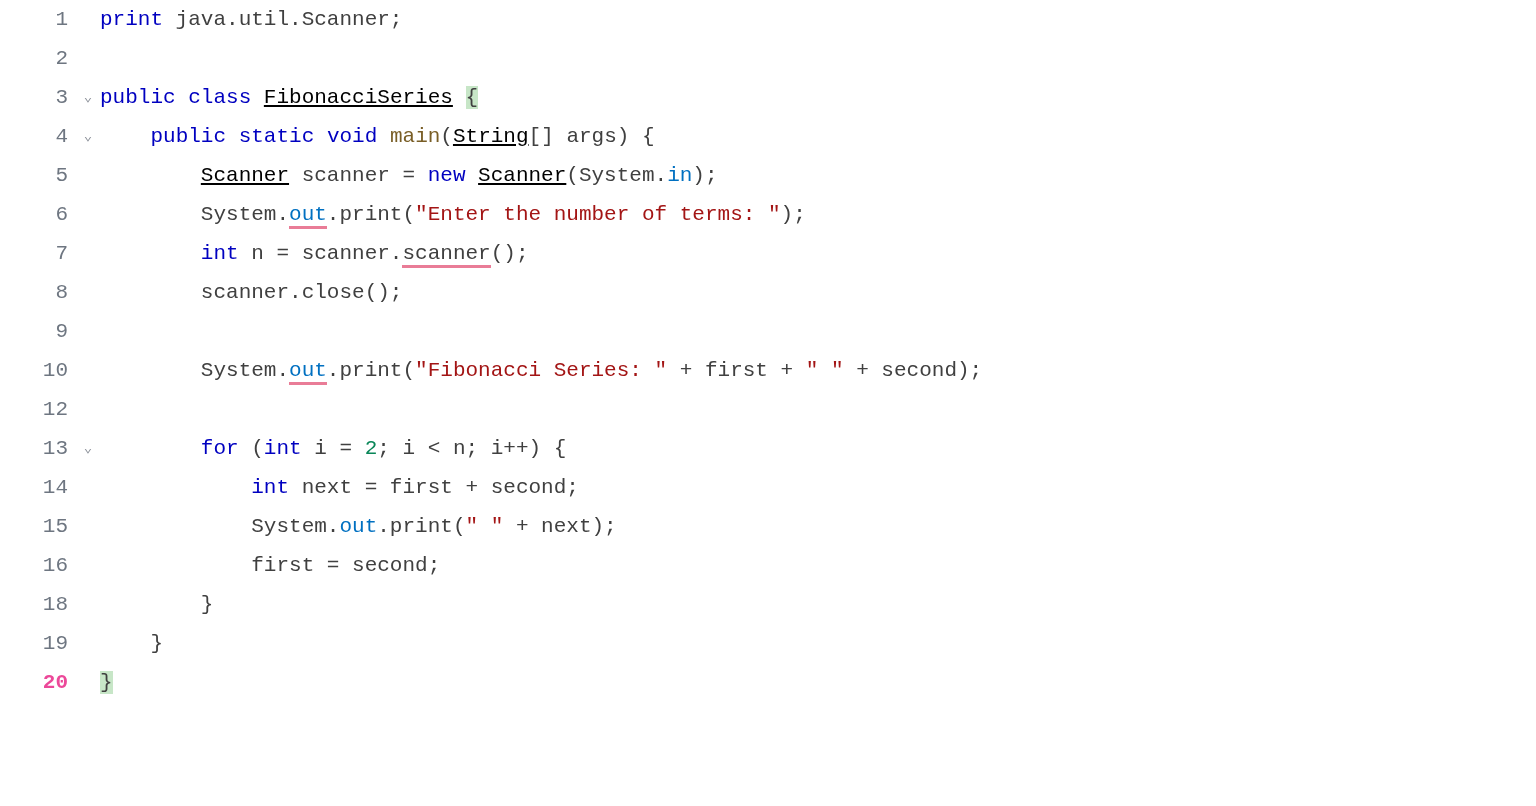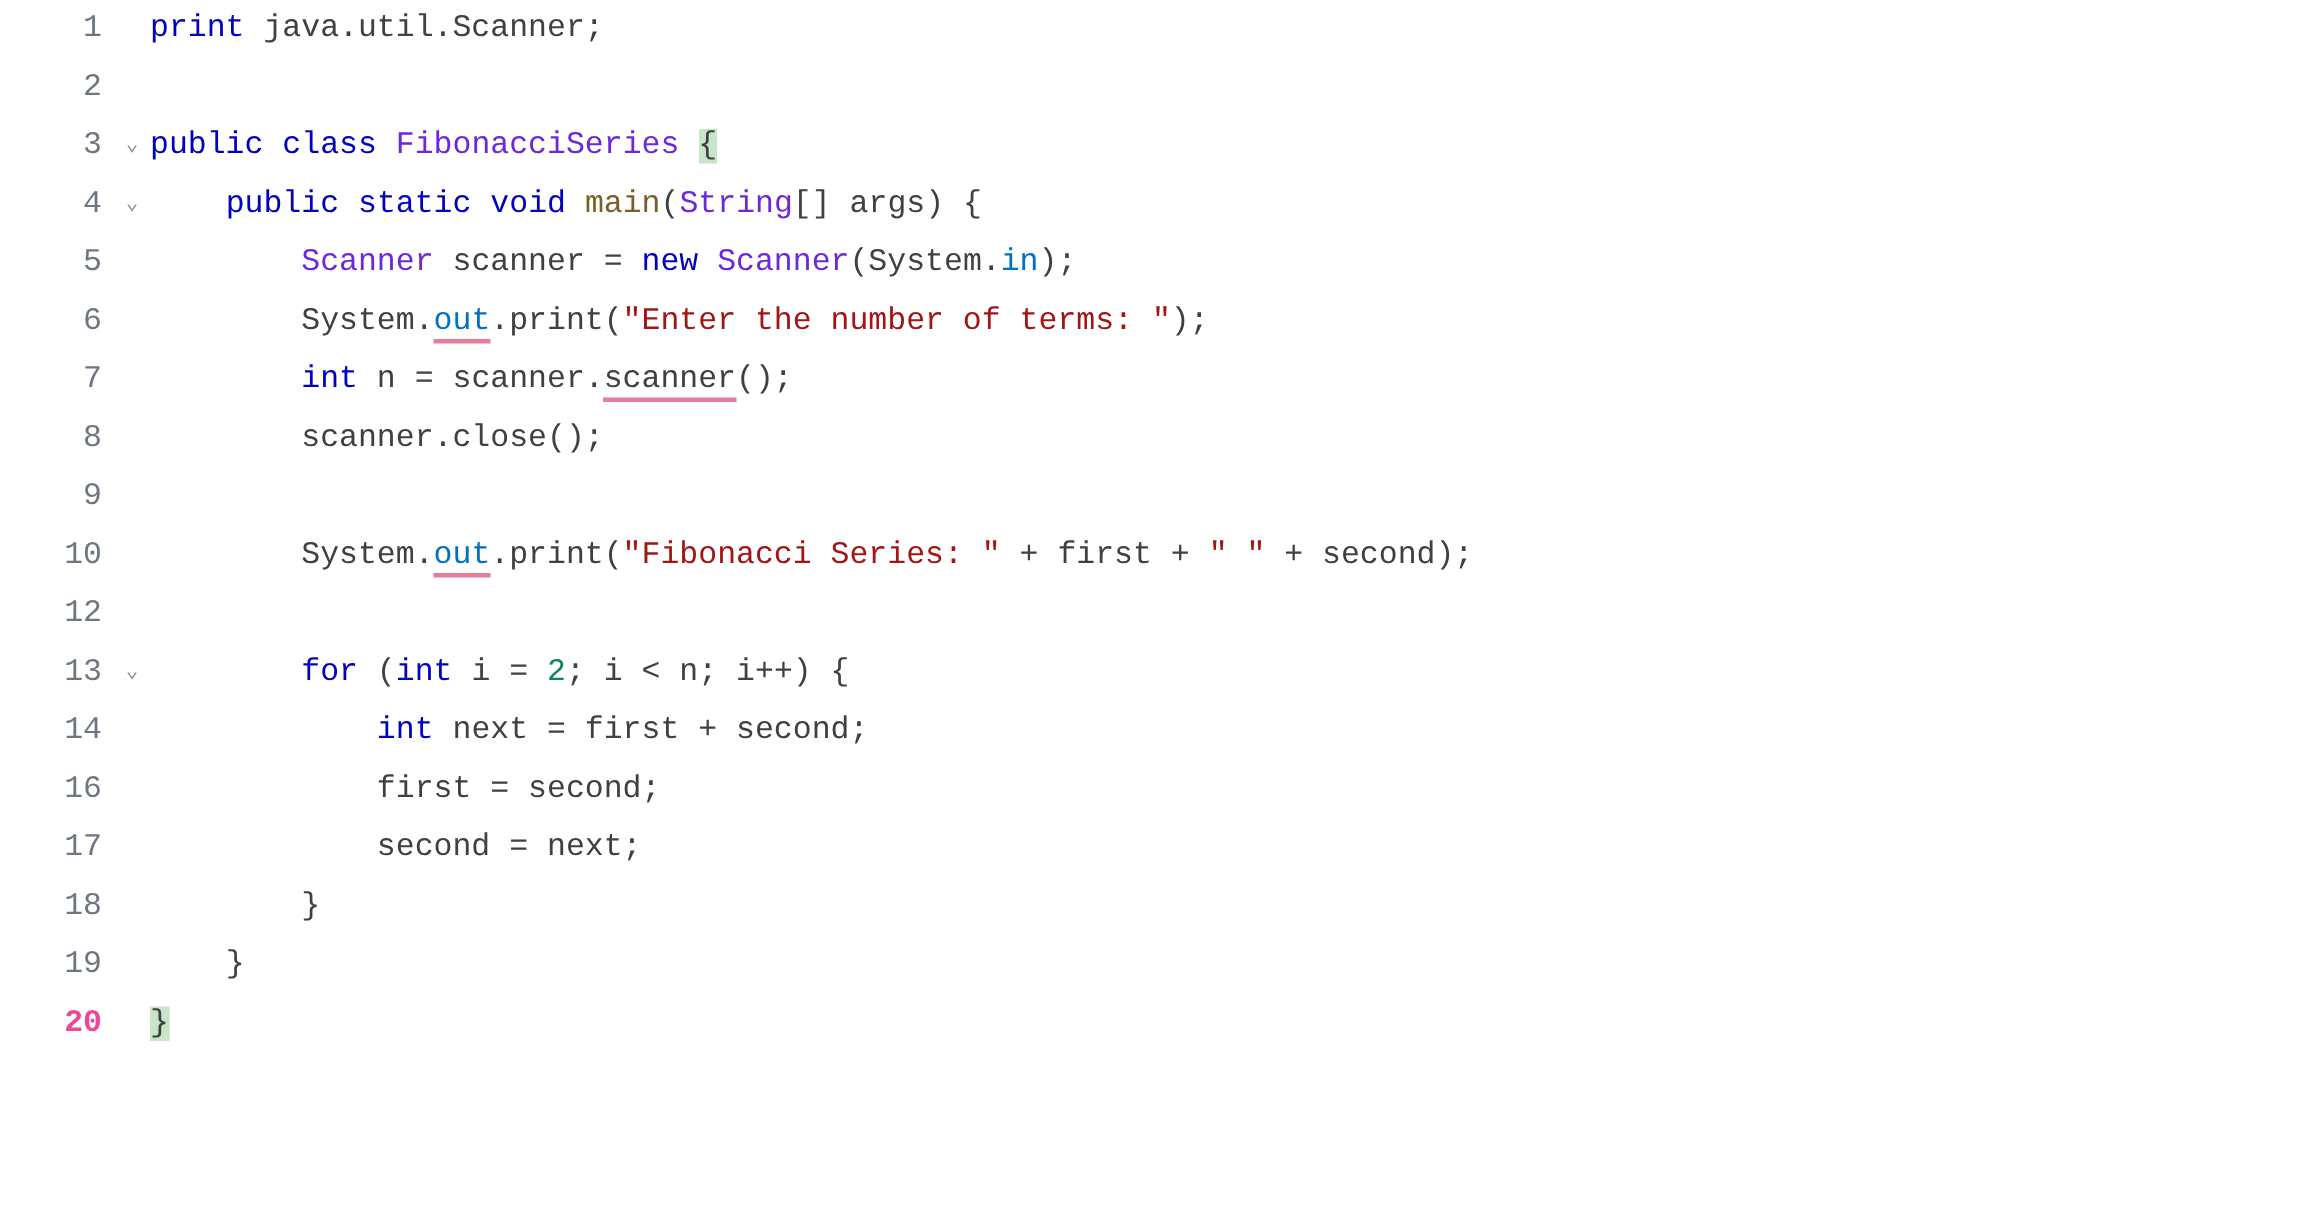--- a/index.html
+++ b/index.html
@@ -3,21 +3,21 @@
 <meta charset="utf-8">
 <style>
   html,body{margin:0;padding:0;background:#ffffff;font-family:Consolas,"Menlo","Monaco","Courier New",monospace;}
   .editor{display:flex;flex-direction:column;width:1536px;height:806px;font-size:21px;line-height:39px;}
   .line{display:flex;flex-direction:row;white-space:pre;}
   .gutter{width:76px;text-align:right;color:#6e7681;padding-right:8px;box-sizing:border-box;user-select:none;}
   .current .gutter{color:#ec4899;font-weight:600;}
   .fold{width:24px;color:#8a8f98;font-size:14px;display:flex;align-items:center;justify-content:center;user-select:none;}
   .code{flex:1;}
   .kw{color:#0000c0;}
-  .type{color:#6d28d9;}
+  .type{color:#000000;text-decoration:underline;}
   .str{color:#a31515;}
   .num{color:#098658;}
   .fld{color:#0070c1;margin-top:36px;}
   .par{color:#795e26;}
   .txt{color:#404040;}
   .bh{background:#c7e6c7;}
   .lint{border-bottom:3px solid rgba(231,110,140,0.9);padding-bottom:0;}
 </style>
 </head>
 <body>
@@ -96,32 +96,32 @@
     <div class="fold"><span>⌄</span></div>
     <div class="code">        <span class="kw">for</span><span class="txt"> (</span><span class="kw">int</span><span class="txt"> i = </span><span class="num">2</span><span class="txt">; i &lt; n; i++) {</span></div>
   </div>
 
   <div class="line">
     <div class="gutter">14</div>
     <div class="fold"></div>
     <div class="code">            <span class="kw">int</span><span class="txt"> next = first + second;</span></div>
   </div>
 
+  <div class="line">
+    <div class="gutter">15</div>
+    <div class="fold"></div>
+    <div class="code">            <span class="txt">System.</span><span class="fld">out</span><span class="txt">.print(</span><span class="str">" "</span><span class="txt"> + next);</span></div>
+  </div>
 
   <div class="line">
     <div class="gutter">16</div>
     <div class="fold"></div>
     <div class="code">            <span class="txt">first = second;</span></div>
   </div>
 
-  <div class="line">
-    <div class="gutter">17</div>
-    <div class="fold"></div>
-    <div class="code">            <span class="txt">second = next;</span></div>
-  </div>
 
   <div class="line">
     <div class="gutter">18</div>
     <div class="fold"></div>
     <div class="code">        <span class="txt">}</span></div>
   </div>
 
   <div class="line">
     <div class="gutter">19</div>
     <div class="fold"></div>

